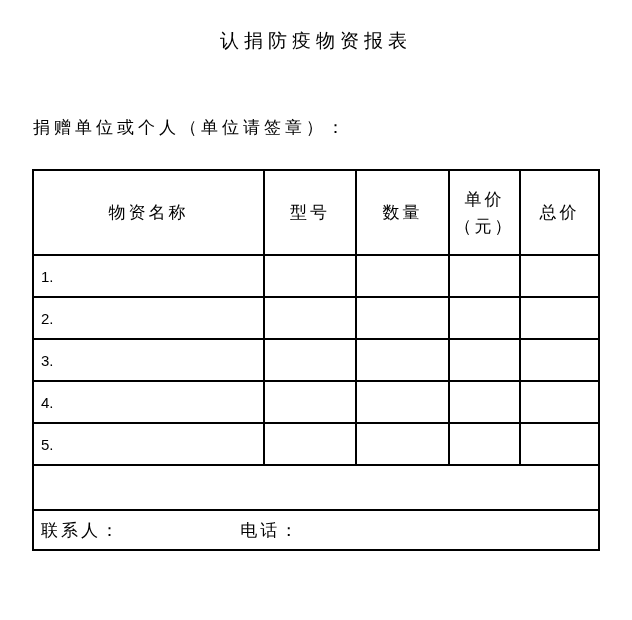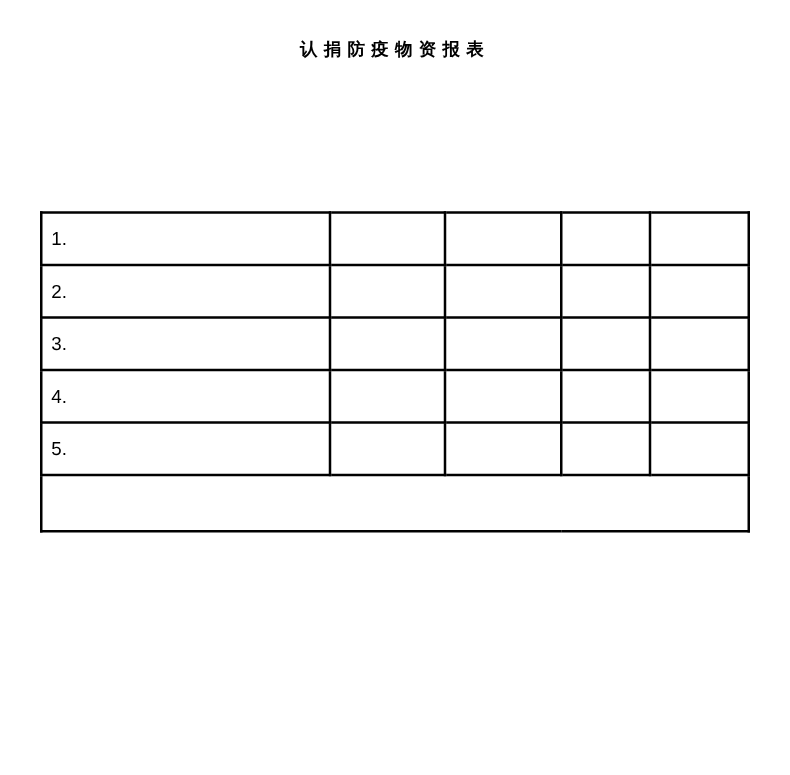--- a/index.html
+++ b/index.html
@@ -12,22 +12,22 @@
     font-family: "Liberation Serif", serif;
     overflow: hidden;
   }
   .title {
     position: absolute;
     top: 27px;
     left: 0;
     width: 632px;
     margin: 0;
     text-align: center;
-    font-size: 14px;
-    font-weight: bold;
+    font-size: 19px;
+    font-weight: normal;
     letter-spacing: 5px;
     line-height: 28px;
   }
   .donor-line {
     position: absolute;
     top: 114px;
     left: 33px;
     font-size: 17px;
     letter-spacing: 4px;
     line-height: 27px;
@@ -67,30 +67,41 @@
   td.contact-cell { text-align: left; padding-left: 7px; white-space: nowrap; }
   .phone-label { margin-left: 112px; }
 </style>
 </head>
 <body>
 
 <div class="page">
 
   <h1 class="title">认捐防疫物资报表</h1>
 
+  <div class="donor-line">捐赠单位或个人（单位请签章）：</div>
 
   <table class="form-table">
     <colgroup>
       <col style="width:231px">
       <col style="width:92px">
       <col style="width:93px">
       <col style="width:71px">
       <col style="width:79px">
     </colgroup>
     <tbody>
+      <tr class="header-row">
+        <th>物资名称</th>
+        <th>型号</th>
+        <th>数量</th>
+        <th>
+          <div>单价</div>
+          <div>（元）</div>
+        </th>
+        <th>总价</th>
+      </tr>
 
       <tr class="item-row">
         <td class="num-cell">1.</td>
         <td></td>
         <td></td>
         <td></td>
         <td></td>
       </tr>
 
       <tr class="item-row">
@@ -123,16 +134,22 @@
         <td></td>
         <td></td>
         <td></td>
       </tr>
 
 
       <tr class="addr-value-row">
         <td colspan="5"></td>
       </tr>
 
+      <tr class="contact-row">
+        <td class="contact-cell" colspan="5">
+          <span>联系人：</span>
+          <span class="phone-label">电话：</span>
+        </td>
+      </tr>
     </tbody>
   </table>
 
 </div>
 
 </body></html>

